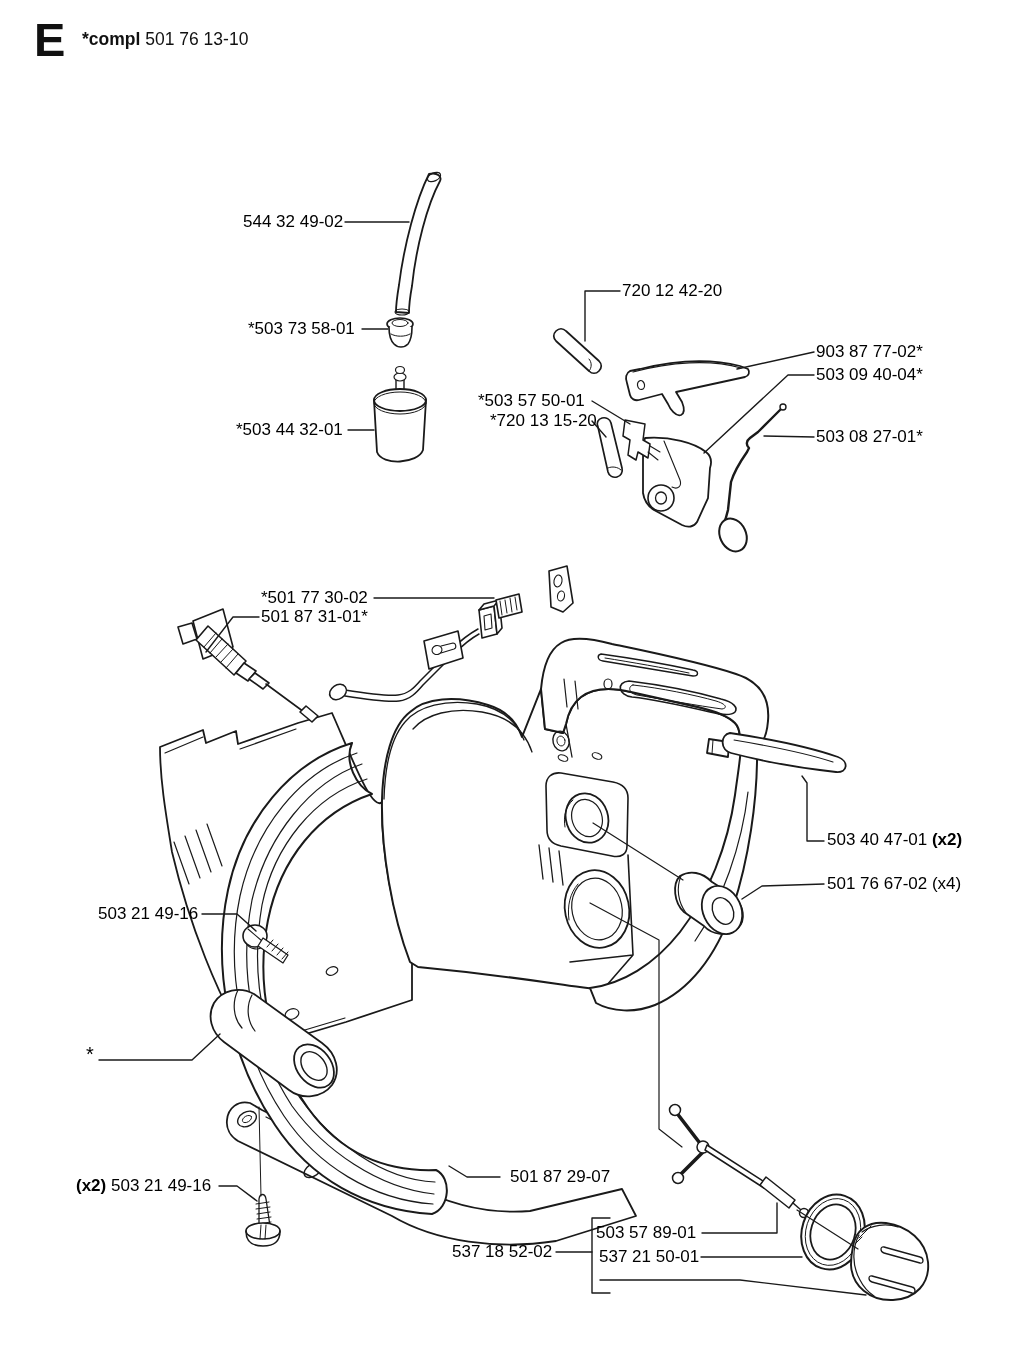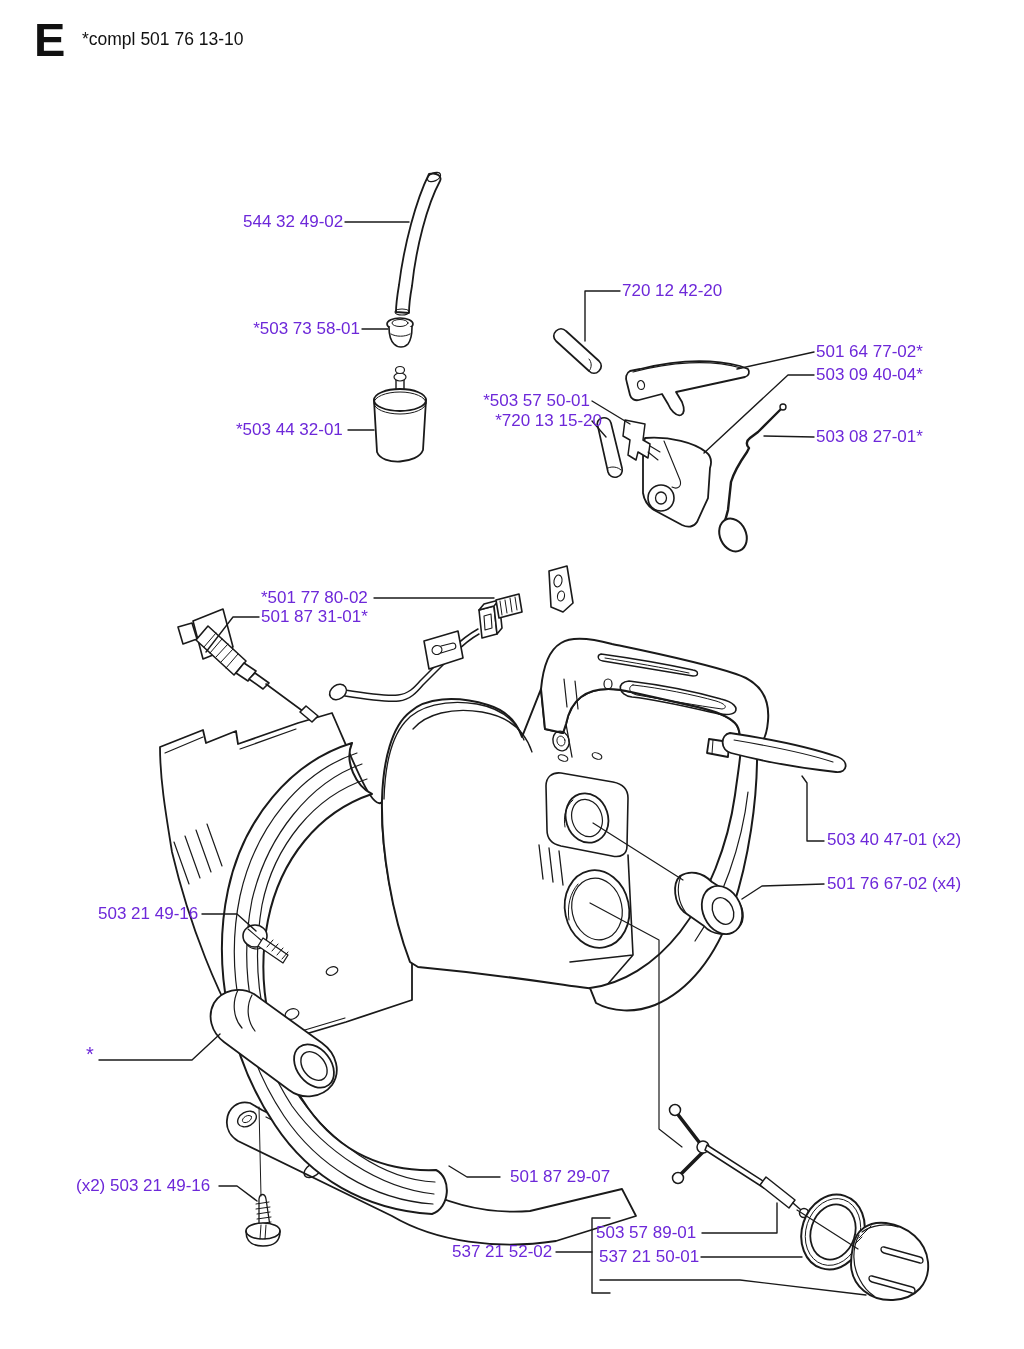--- a/index.html
+++ b/index.html
@@ -1,21 +1,21 @@
 <!DOCTYPE html>
 <html><head>
 <meta charset="utf-8">
 <style>
   html,body{margin:0;padding:0;background:#ffffff;}
   #page{position:relative;width:1024px;height:1349px;background:#fff;overflow:hidden;
         font-family:"Liberation Sans", sans-serif;color:#111;}
   #art{position:absolute;left:0;top:0;}
-  .lbl{position:absolute;font-size:17px;line-height:20px;white-space:nowrap;color:#6d28d9;}
-  .lbl.r{text-align:right;}
-  .b{font-weight:normal;}
+  .lbl{position:absolute;font-size:17px;line-height:20px;white-space:nowrap;color:#000000;}
+  .lbl.r{}
+  .b{font-weight:bold;}
   #fig-letter{position:absolute;left:34px;top:16px;font-size:47px;font-weight:bold;line-height:48px;}
   #fig-id{position:absolute;left:82px;top:29px;font-size:17.5px;}
   svg *{vector-effect:non-scaling-stroke;}
 </style>
 </head>
 <body>
 
 <div id="page">
 
 <svg id="art" width="1024" height="1349" viewBox="0 0 1024 1349">
@@ -277,30 +277,30 @@
   </g>
 </svg>
 
 <div id="fig-letter">E</div>
 <div id="fig-id"><span class="b">*compl</span> <span>501 76 13-10</span></div>
 
 <div class="lbl" style="left:243px;top:212px">544 32 49-02</div>
 <div class="lbl r" style="left:248px;top:319px;width:112px">*503 73 58-01</div>
 <div class="lbl" style="left:236px;top:420px">*503 44 32-01</div>
 <div class="lbl" style="left:622px;top:281px">720 12 42-20</div>
-<div class="lbl" style="left:816px;top:342px">501 64 77-02*</div>
+<div class="lbl" style="left:816px;top:342px">903 87 77-02*</div>
 <div class="lbl" style="left:816px;top:365px">503 09 40-04*</div>
 <div class="lbl" style="left:816px;top:427px">503 08 27-01*</div>
 <div class="lbl r" style="left:478px;top:391px;width:112px">*503 57 50-01</div>
 <div class="lbl r" style="left:490px;top:411px;width:112px">*720 13 15-20</div>
-<div class="lbl" style="left:261px;top:588px">*501 77 80-02</div>
+<div class="lbl" style="left:261px;top:588px">*501 77 30-02</div>
 <div class="lbl" style="left:261px;top:607px">501 87 31-01*</div>
 <div class="lbl" style="left:827px;top:830px"><span>503 40 47-01 </span><span class="b">(x2)</span></div>
 <div class="lbl" style="left:827px;top:874px">501 76 67-02 (x4)</div>
 <div class="lbl" style="left:98px;top:904px">503 21 49-16</div>
 <div class="lbl" style="left:86px;top:1044px;font-size:20px">*</div>
 <div class="lbl" style="left:76px;top:1176px"><span class="b">(x2) </span><span>503 21 49-16</span></div>
 <div class="lbl" style="left:510px;top:1167px">501 87 29-07</div>
-<div class="lbl" style="left:452px;top:1242px">537 21 52-02</div>
+<div class="lbl" style="left:452px;top:1242px">537 18 52-02</div>
 <div class="lbl" style="left:596px;top:1223px">503 57 89-01</div>
 <div class="lbl" style="left:599px;top:1247px">537 21 50-01</div>
 
 </div>
 
 </body></html>

